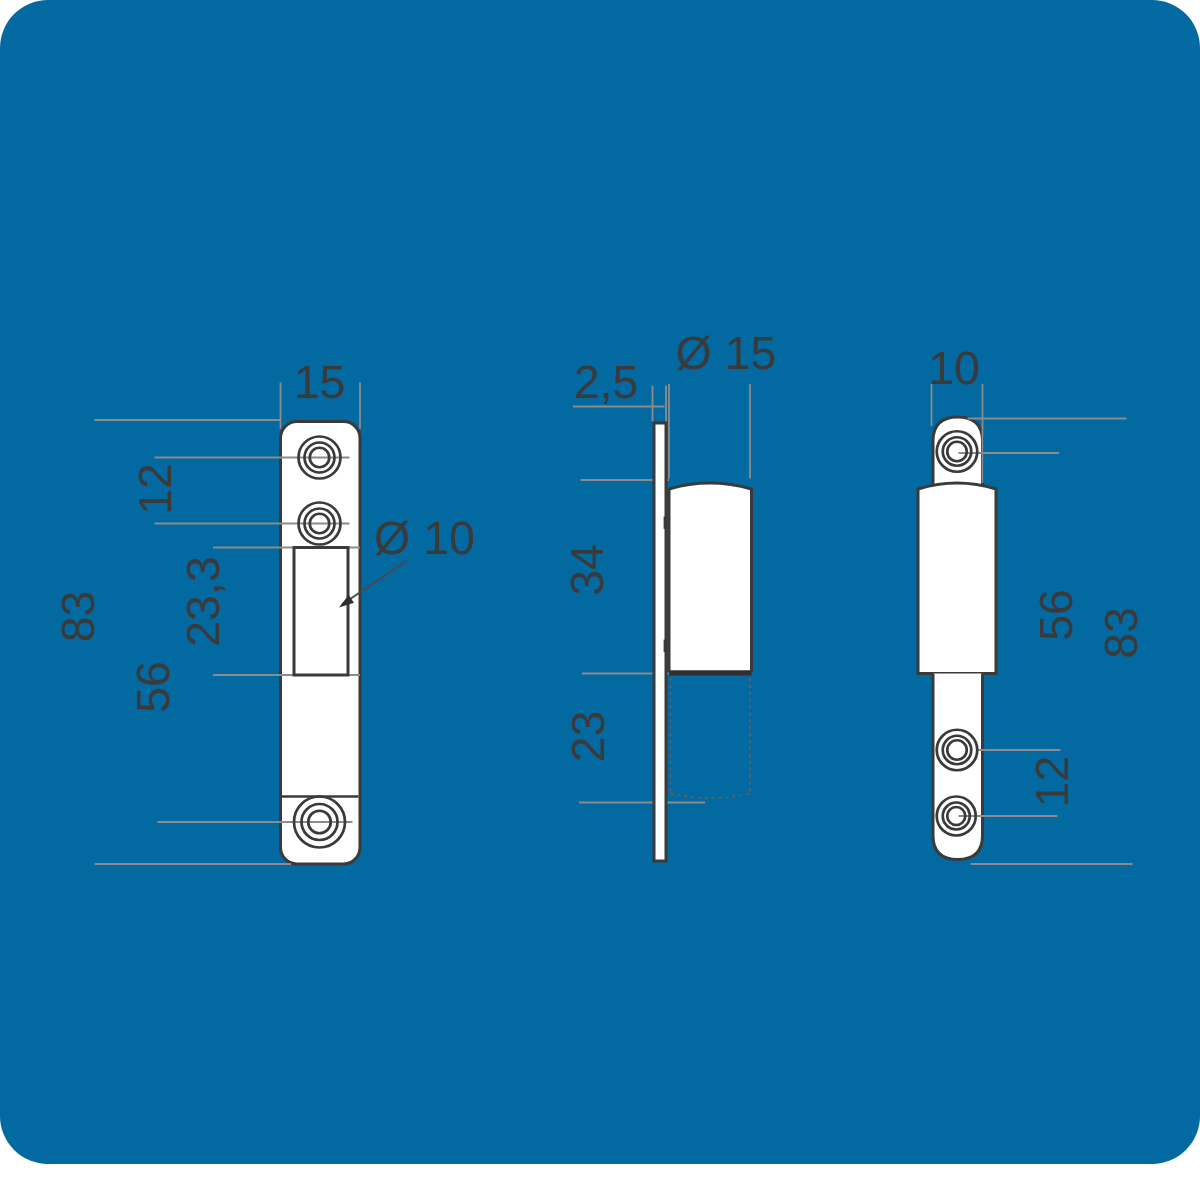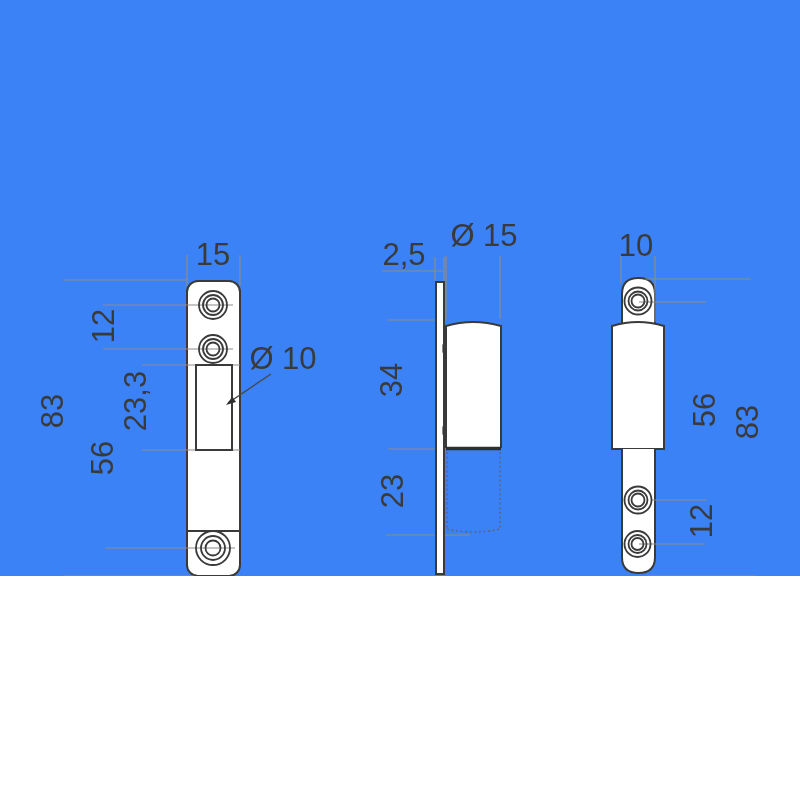--- a/index.html
+++ b/index.html
@@ -3,23 +3,24 @@
 <meta charset="utf-8">
 <style>
   html, body {
     margin: 0;
     padding: 0;
     background: #ffffff;
   }
   .canvas {
     position: relative;
     width: 800px;
-    height: 576px;
-    background: #3b82f6;
+    height: 776px;
+    background: #0369a1;
     font-family: "Liberation Sans", sans-serif;
+    border-radius: 32px;
   }
   svg { display: block; }
   .obj {
     stroke: #3a3a3a;
     stroke-width: 2;
     fill: #ffffff;
   }
   .obj-nofill {
     stroke: #3a3a3a;
     stroke-width: 1.8;

